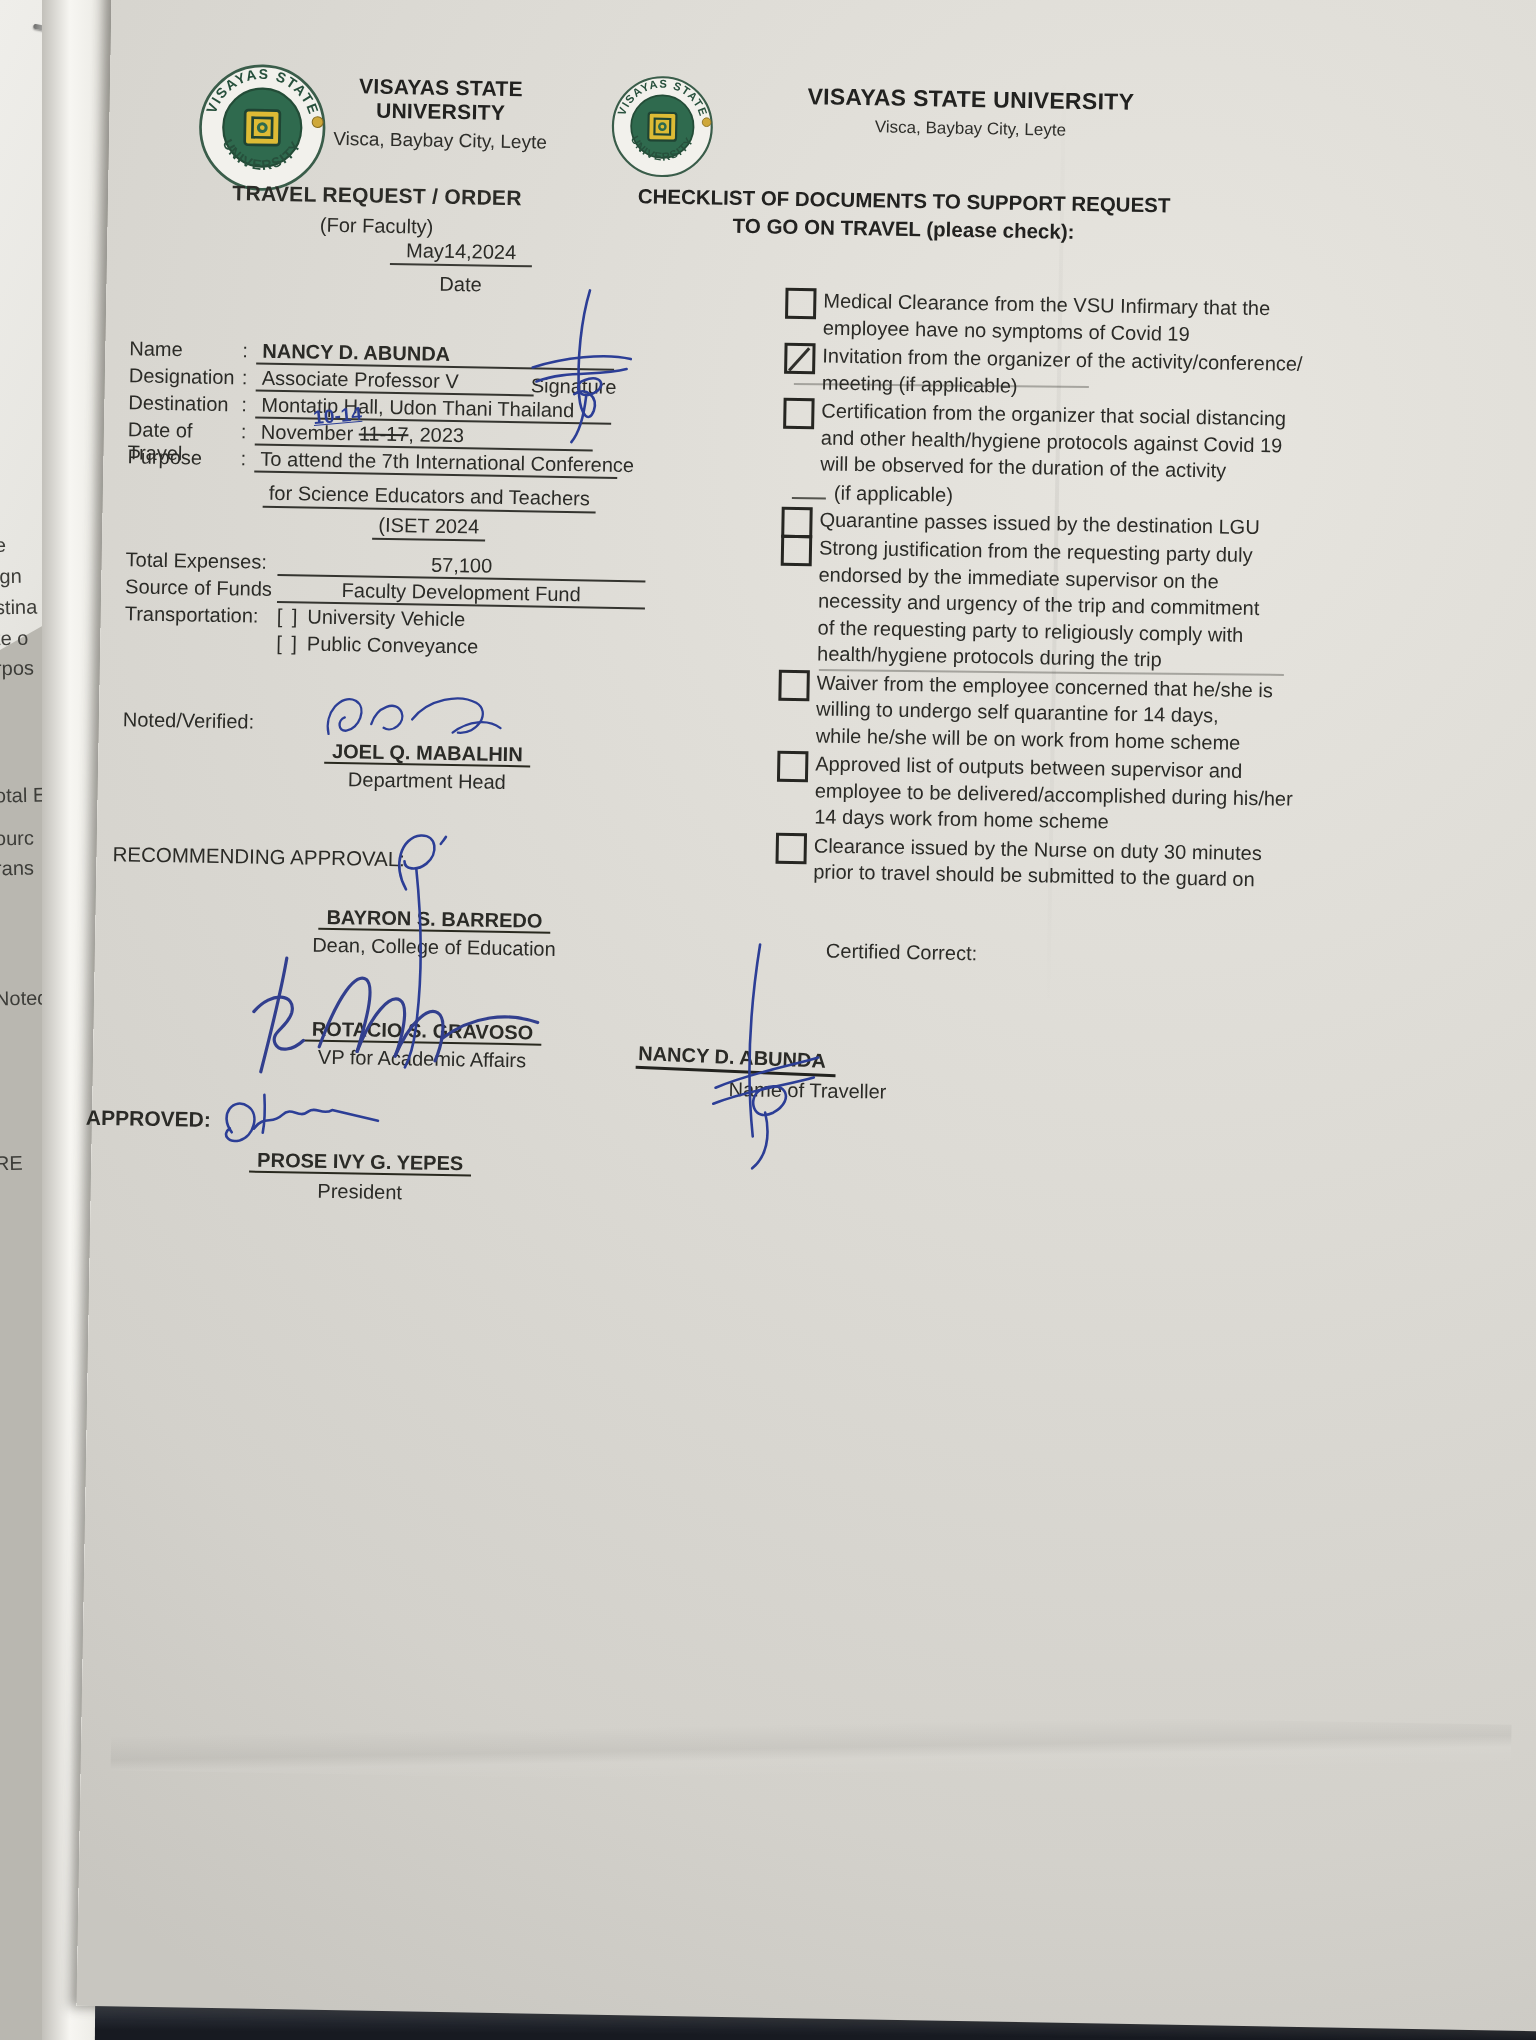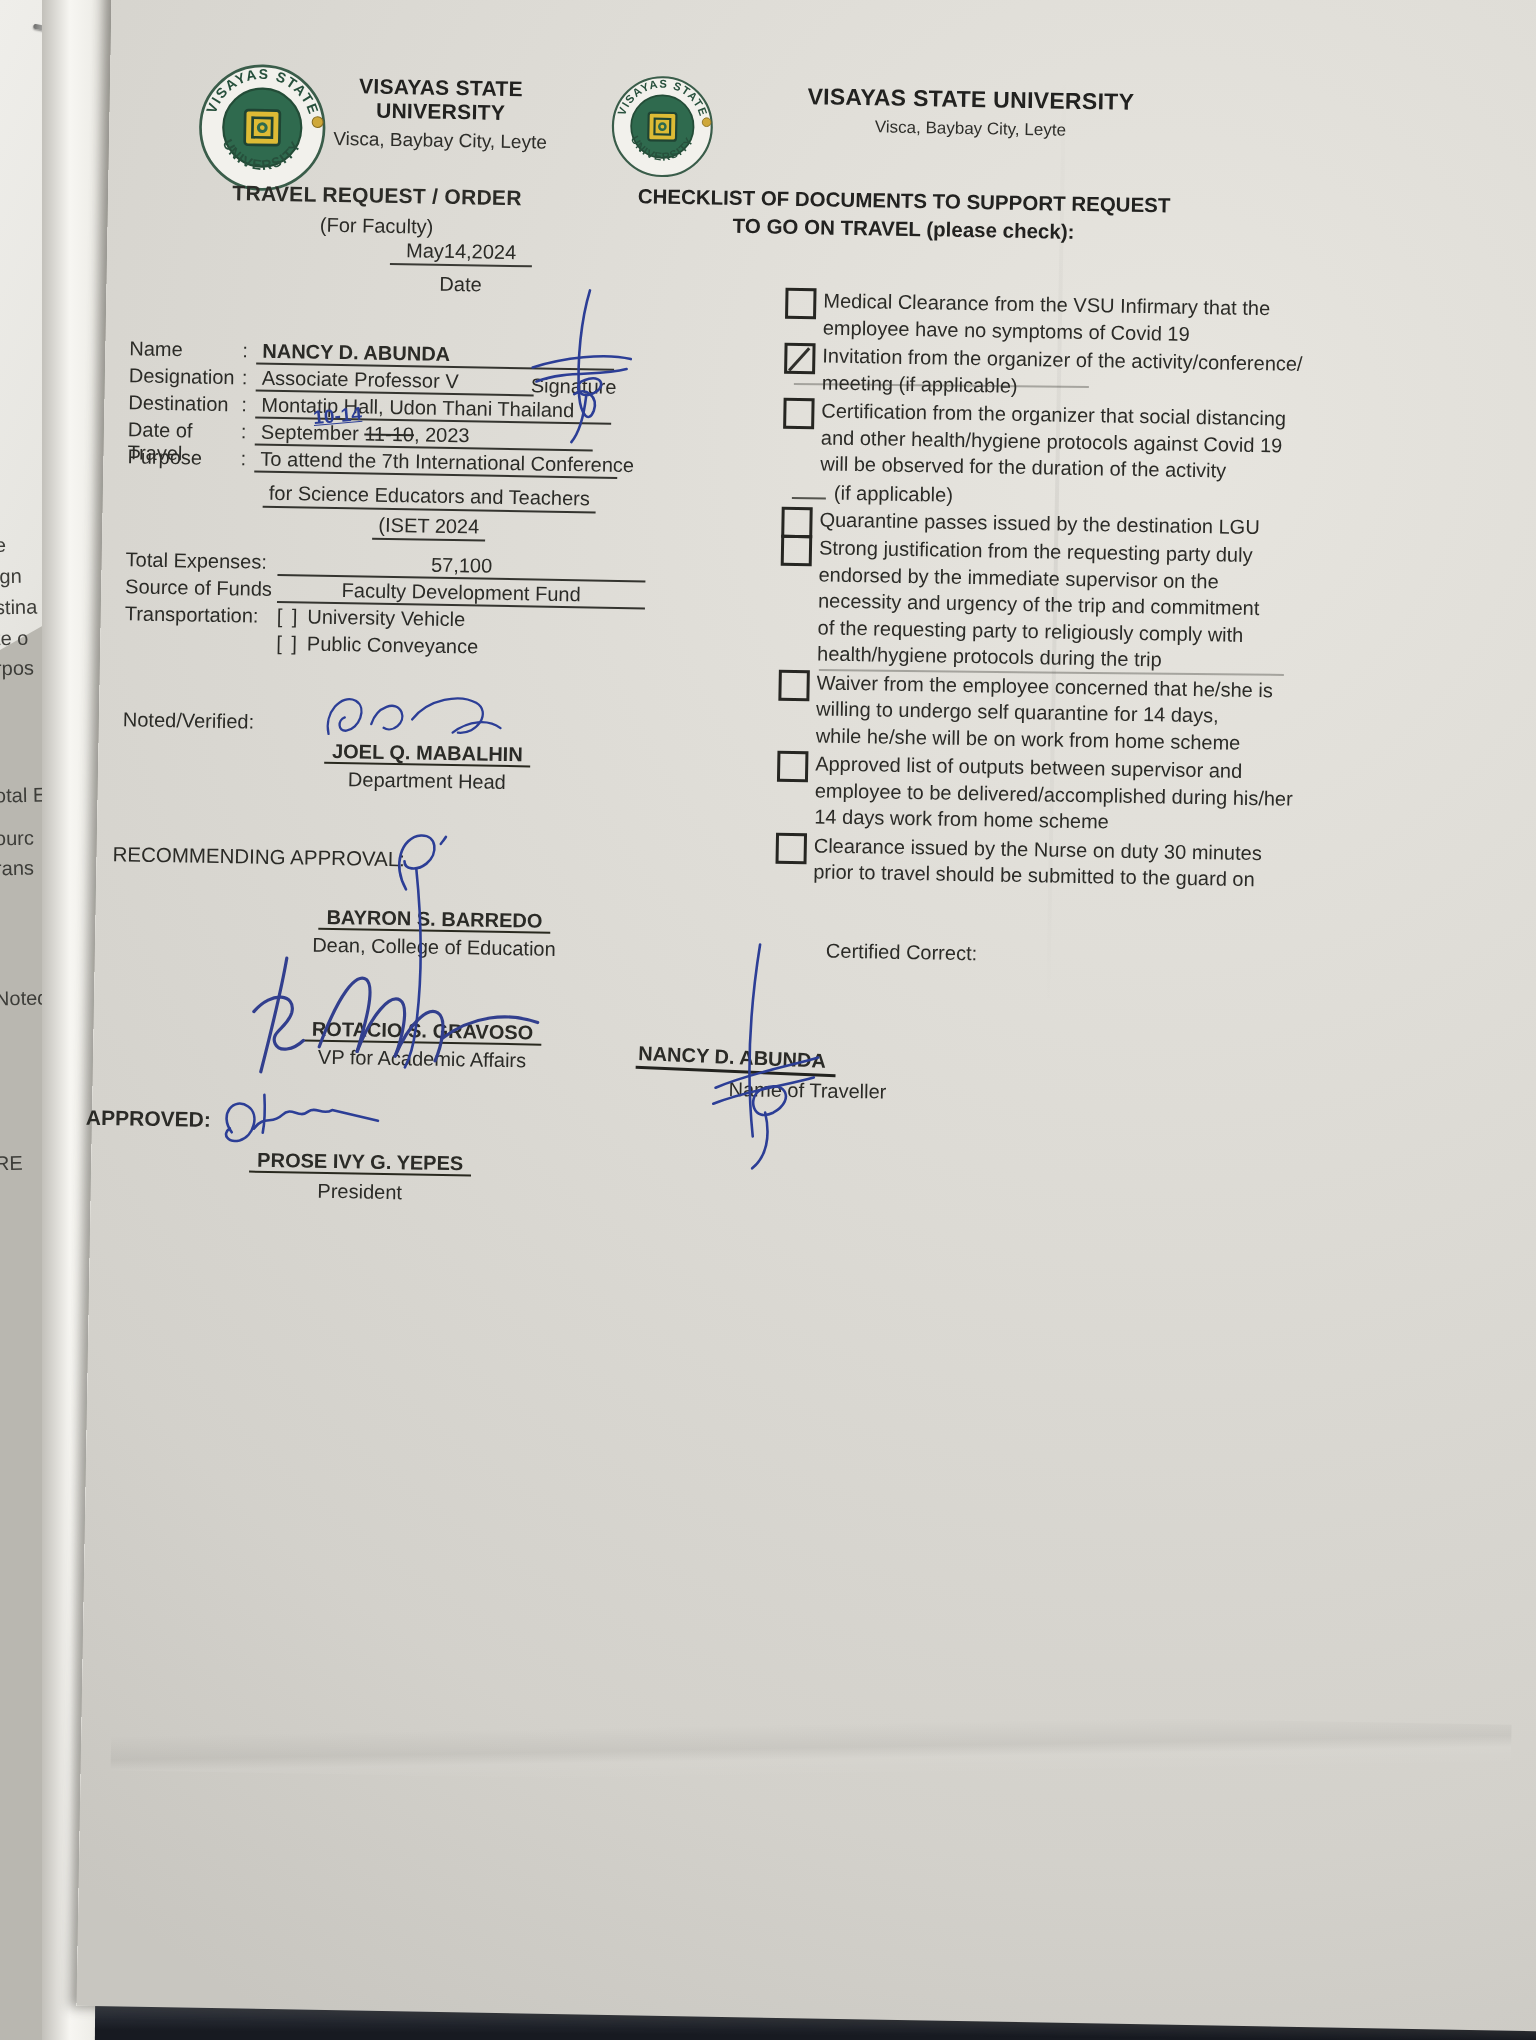--- a/index.html
+++ b/index.html
@@ -190,21 +190,21 @@
       </div>
       <div class="f-row">
         <span class="f-label">Destination</span>
         <span class="f-colon">:</span>
         <span class="f-value w350">Montatip Hall, Udon Thani Thailand</span>
       </div>
       <div class="f-row">
         <span class="f-label">Date of Travel</span>
         <span class="f-colon">:</span>
         <span class="f-value w332">
-          <span style="display:inline">September </span><span style="display:inline" class="struck">11-10</span><span style="display:inline">, 2023</span>
+          <span style="display:inline">November </span><span style="display:inline" class="struck">11-17</span><span style="display:inline">, 2023</span>
           <span class="correction">10-14</span>
         </span>
       </div>
       <div class="f-row">
         <span class="f-label">Purpose</span>
         <span class="f-colon">:</span>
         <span class="f-value w357">To attend the 7th International Conference</span>
       </div>
       <div class="purpose-cont">
         <span class="u">for Science Educators and  Teachers</span><br>

